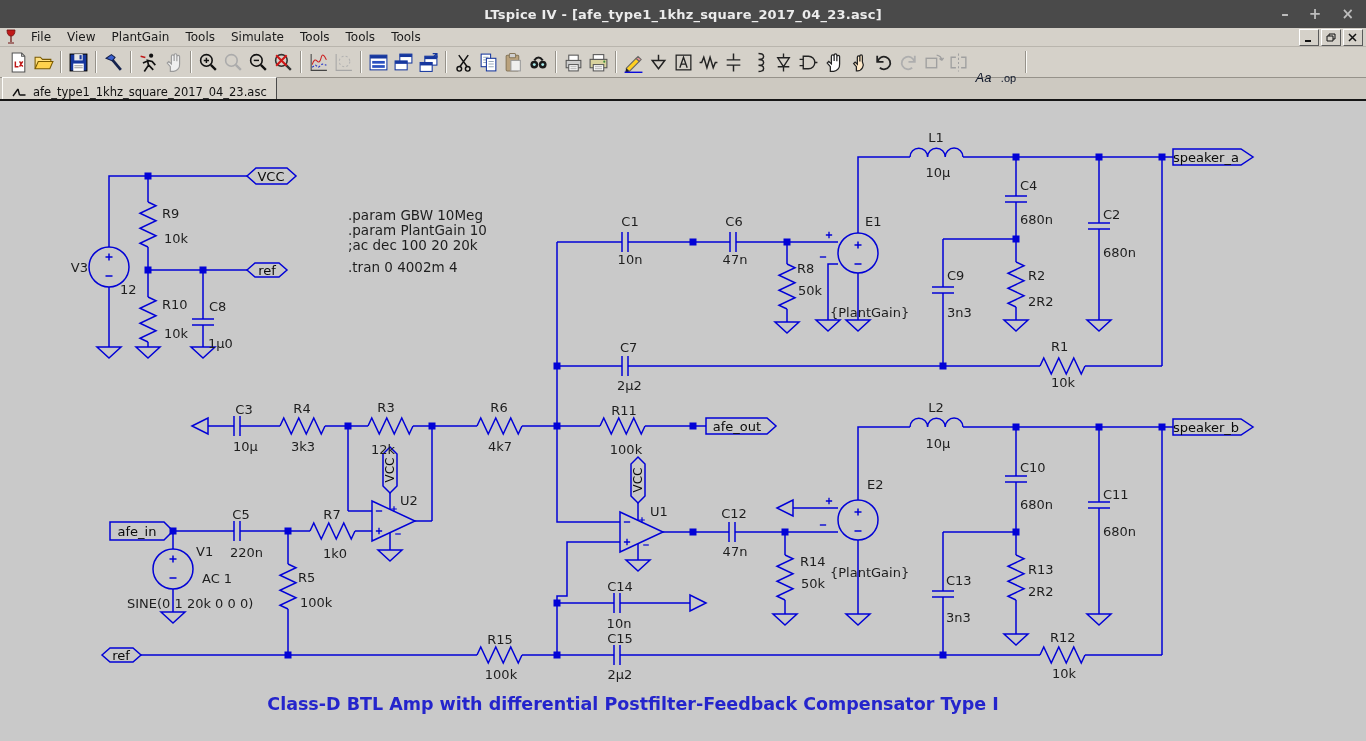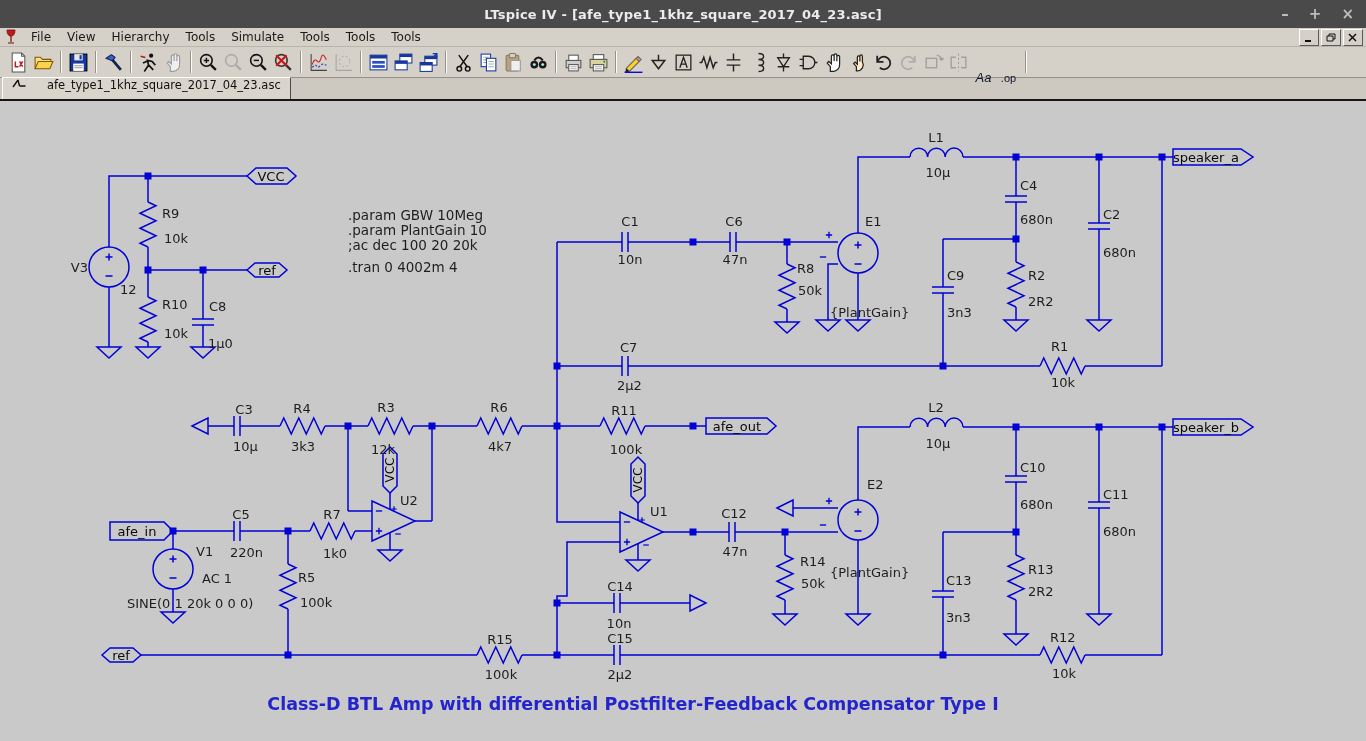--- a/index.html
+++ b/index.html
@@ -22,21 +22,21 @@
            display:flex;align-items:center;justify-content:center;}
   .toolbar{height:30px;background:#d5d1c9;border-bottom:1px solid #96928a;
            display:flex;align-items:center;padding-left:6px;}
   .tbtn{width:25px;height:25px;border:none;background:transparent;padding:1px;margin:0;
         display:flex;align-items:center;justify-content:center;}
   .tbtn svg{width:21px;height:21px;}
   .tsep{width:0;height:22px;border-left:1px solid #96928a;border-right:1px solid #fbfbf8;margin:0 4px;}
   .tglyph{font-size:13px;font-style:italic;color:#0f172a;margin-top:31px;}
   .tglyph.op{font-style:normal;font-size:11px;font-weight:normal;}
   .tabbar{height:21px;background:#cdc9c1;display:flex;align-items:flex-end;padding-left:2px;}
-  .tab{height:18px;display:flex;align-items:flex-start;gap:20px;padding:0 9px;font-size:11.5px;color:#111;
+  .tab{height:18px;display:flex;align-items:flex-end;gap:6px;padding:0 9px;font-size:11.5px;color:#111;
        background:#c6c2ba;border:1px solid #7e7a72;border-bottom:none;margin-right:1px;}
   .tab.active{background:#d9d5cd;height:21px;border-color:#fdfdfa #4a4a4a #d9d5cd #fdfdfa;}
   .tab svg{width:15px;height:12px;}
   
   .schemwrap{border-top:2px solid #161616;}
   svg text{font-family:"DejaVu Sans",sans-serif;}
   .wire{stroke:#0202d6;stroke-width:1.5;fill:none;}
   .sym{stroke:#0202d6;stroke-width:1.5;fill:none;}
   .jct{fill:#0202d6;}
   .ct{fill:#1e1e1e;font-size:13px;}
@@ -58,21 +58,21 @@
   </div>
 </div>
 
 <div class="menubar">
   <svg class="menu-logo" viewBox="0 0 16 16">
     <path d="M4,1 h8 q0,6 -4,6 q-4,0 -4,-6 z" fill="#c01818" stroke="#701010" stroke-width="0.8"></path>
     <path d="M8,7 v6 M5,14 h6" stroke="#701010" stroke-width="1.2" fill="none"></path>
   </svg>
   <span class="menu-item">File</span>
   <span class="menu-item">View</span>
-  <span class="menu-item">Hierarchy</span>
+  <span class="menu-item">PlantGain</span>
   <span class="menu-item">Tools</span>
   <span class="menu-item">Simulate</span>
   <span class="menu-item">Tools</span>
   <span class="menu-item">Tools</span>
   <span class="menu-item">Tools</span>
   <div class="mdi">
     <span class="mdi-btn">
       <svg width="10" height="9" viewBox="0 0 10 9">
           <path d="M1,8 h6" stroke="#111" stroke-width="2"></path>
         </svg>

